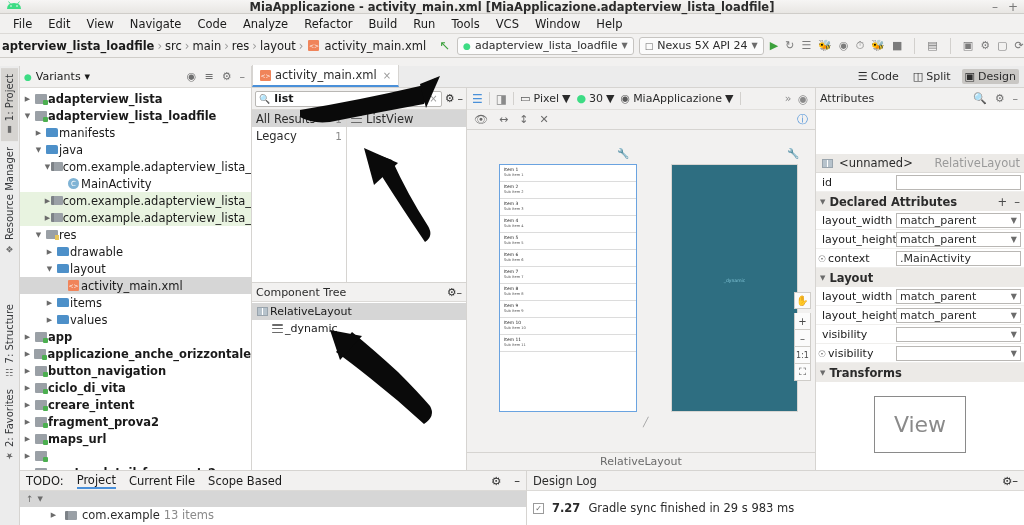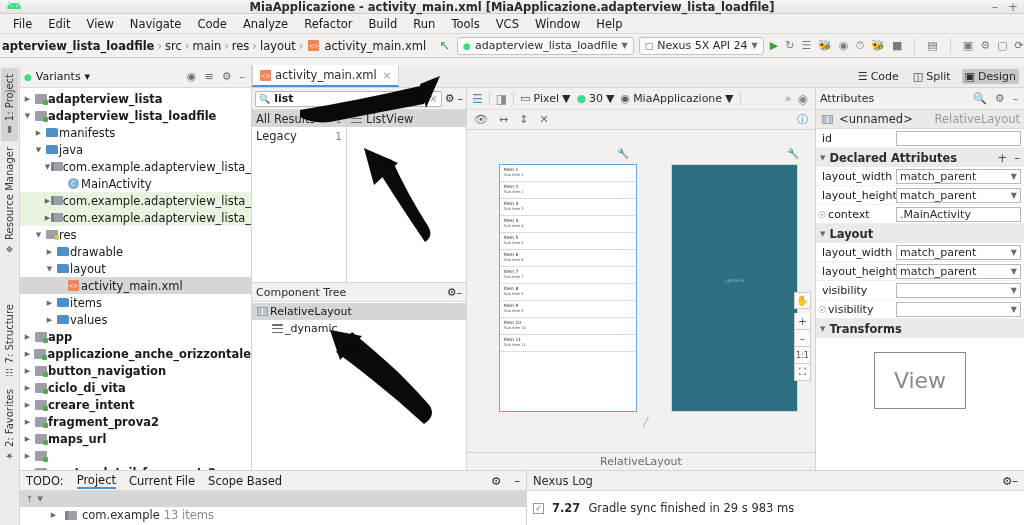--- a/index.html
+++ b/index.html
@@ -150,21 +150,21 @@
   .status-rl { position: absolute; left: 0; right: 0; bottom: 0; height: 18px; background: #f2f1f0; border-top: 1px solid #d6d4d1;
                display: flex; align-items: center; justify-content: center; font-size: 11px; color: #6b6b6b; }
 
   
   .cds { position: absolute; right: 0; top: 0; height: 20px; display: flex; align-items: center; gap: 8px; padding: 0 5px; font-size: 11px; background: #ececec; }
   .cds .b { display: inline-flex; align-items: center; gap: 3px; padding: 1px 3px; }
   .cds .b.sel { background: #c9c7c4; border-radius: 2px; }
 
   
   .attrs { width: 209px; border-left: 1px solid #d6d4d1; background: #fff; display: flex; flex-direction: column; }
-  .a-sub { height: 19px; background: #eceae7; border-bottom: 1px solid #dcdad7; display: flex; align-items: center; padding: 0 4px; gap: 4px; font-size: 11.5px; }
+  .a-sub { height: 19px; background: #eceae7; border-bottom: 1px solid #dcdad7; display: flex; align-items: center; padding: 0 4px; gap: 4px; font-size: 11.5px; margin-top: 44px; }
   .a-sub .right { margin-left: auto; color: #9a9a9a; }
   .a-row { height: 19px; display: flex; align-items: center; font-size: 11px; border-bottom: 1px solid #f0efed; }
   .a-row .k { width: 80px; padding-left: 6px; color: #1a1a1a; white-space: nowrap; overflow: hidden; }
   .a-row .k.ind { padding-left: 2px; }
   .a-row .v { flex: 1; margin-right: 3px; height: 15px; background: #fff; border: 1px solid #b9b7b4; display: flex; align-items: center; padding: 0 3px; font-size: 11px; }
   .a-row .v .dd { margin-left: auto; color: #6b6b6b; font-size: 8px; }
   .a-sect { height: 19px; display: flex; align-items: center; gap: 4px; padding: 0 4px; background: #eceae7; font-size: 11.5px; font-weight: bold; }
   .a-sect .pm { margin-left: auto; color: #4a4a4a; font-weight: normal; display: flex; gap: 7px; }
   .tri { font-size: 7px; color: #6b6b6b; }
   .a-row .wrench-k { color: #6b6b6b; font-size: 9px; margin-right: 2px; }
@@ -783,21 +783,21 @@
           <span class="ic">
               <span class="f-pkg"></span>
             </span>
           <span>com.example</span>
           <span class="dim">13 items</span>
         </div>
       </div>
     </div>
     <div class="evt">
       <div class="evt-head">
-        <span>Nexus Log</span>
+        <span>Design Log</span>
         <span style="flex:1"></span>
         <span class="ph-ico">⚙</span>
         <span class="ph-ico">–</span>
       </div>
       <div class="evt-body">
         <span class="chk">✓</span>
         <span style="font-weight:bold">7.27</span>
         <span>Gradle sync finished in 29 s 983 ms</span>
       </div>
     </div>

